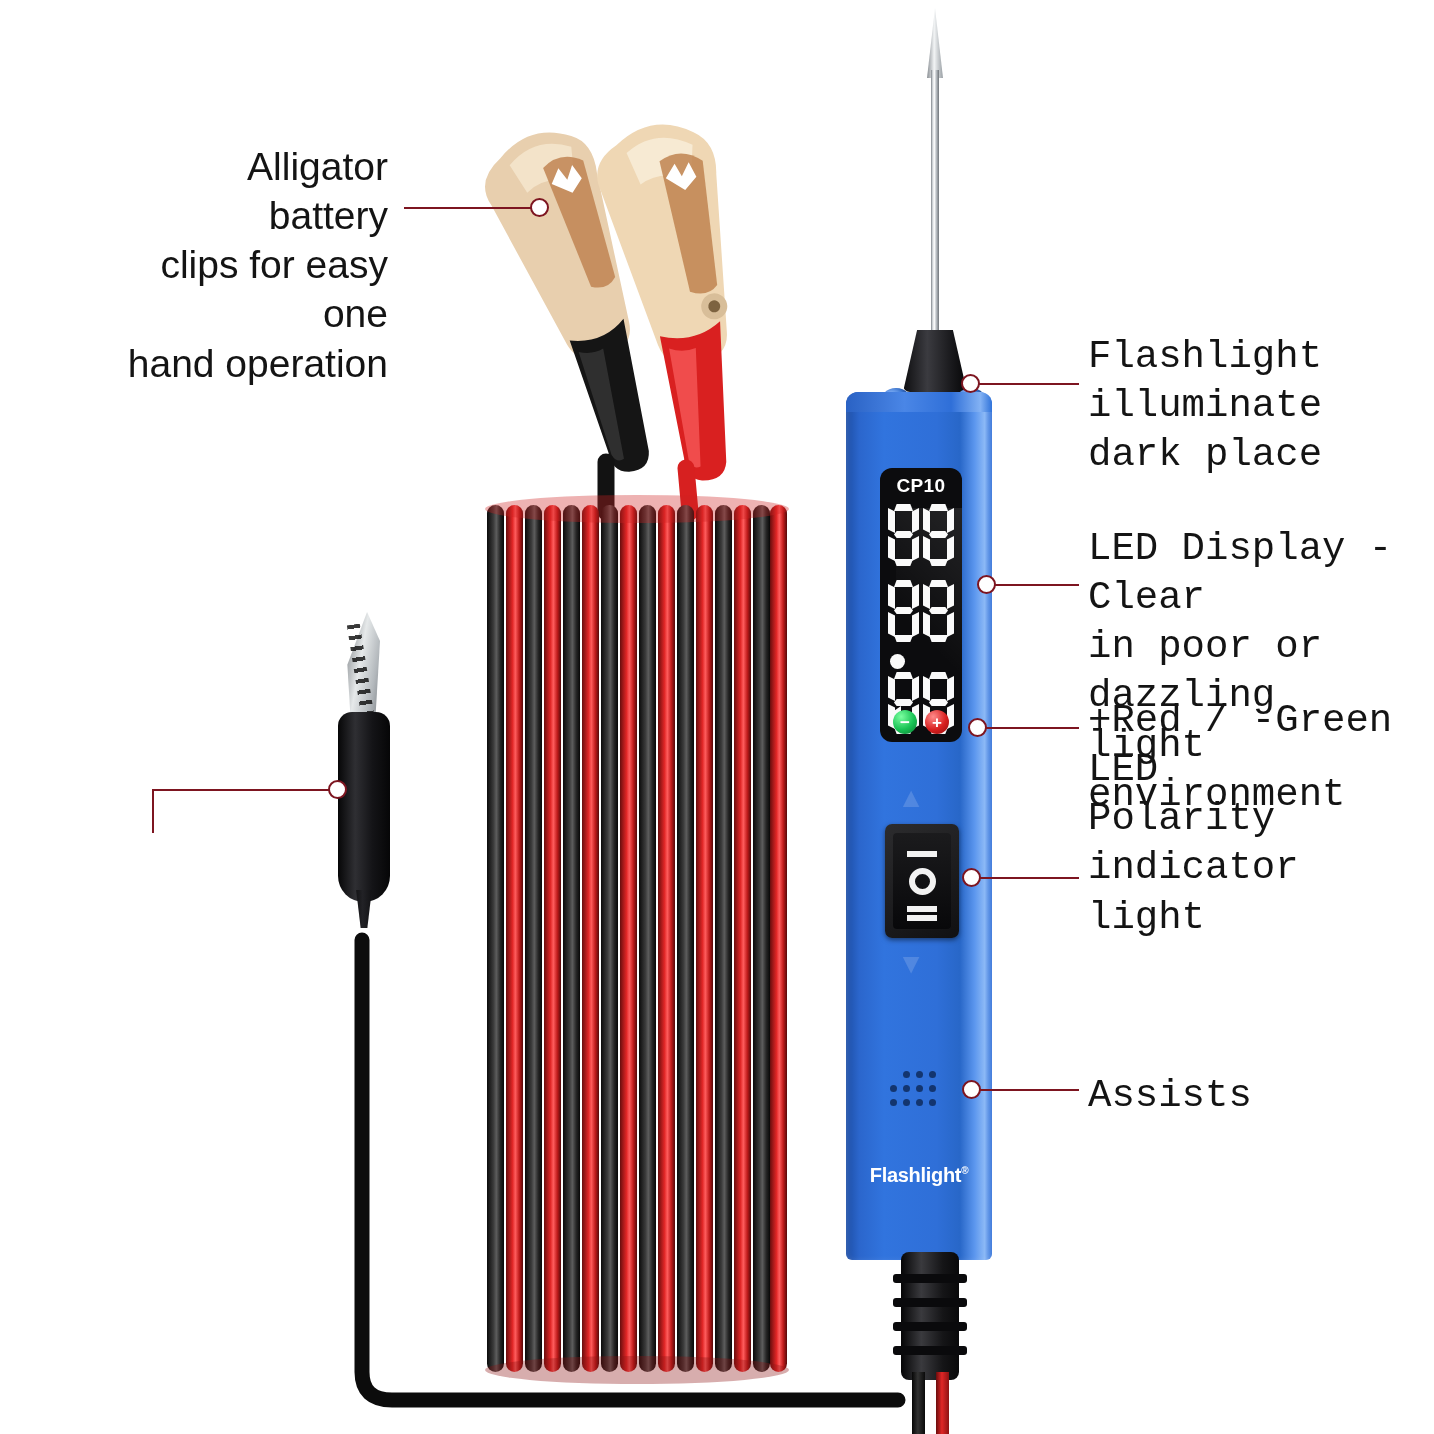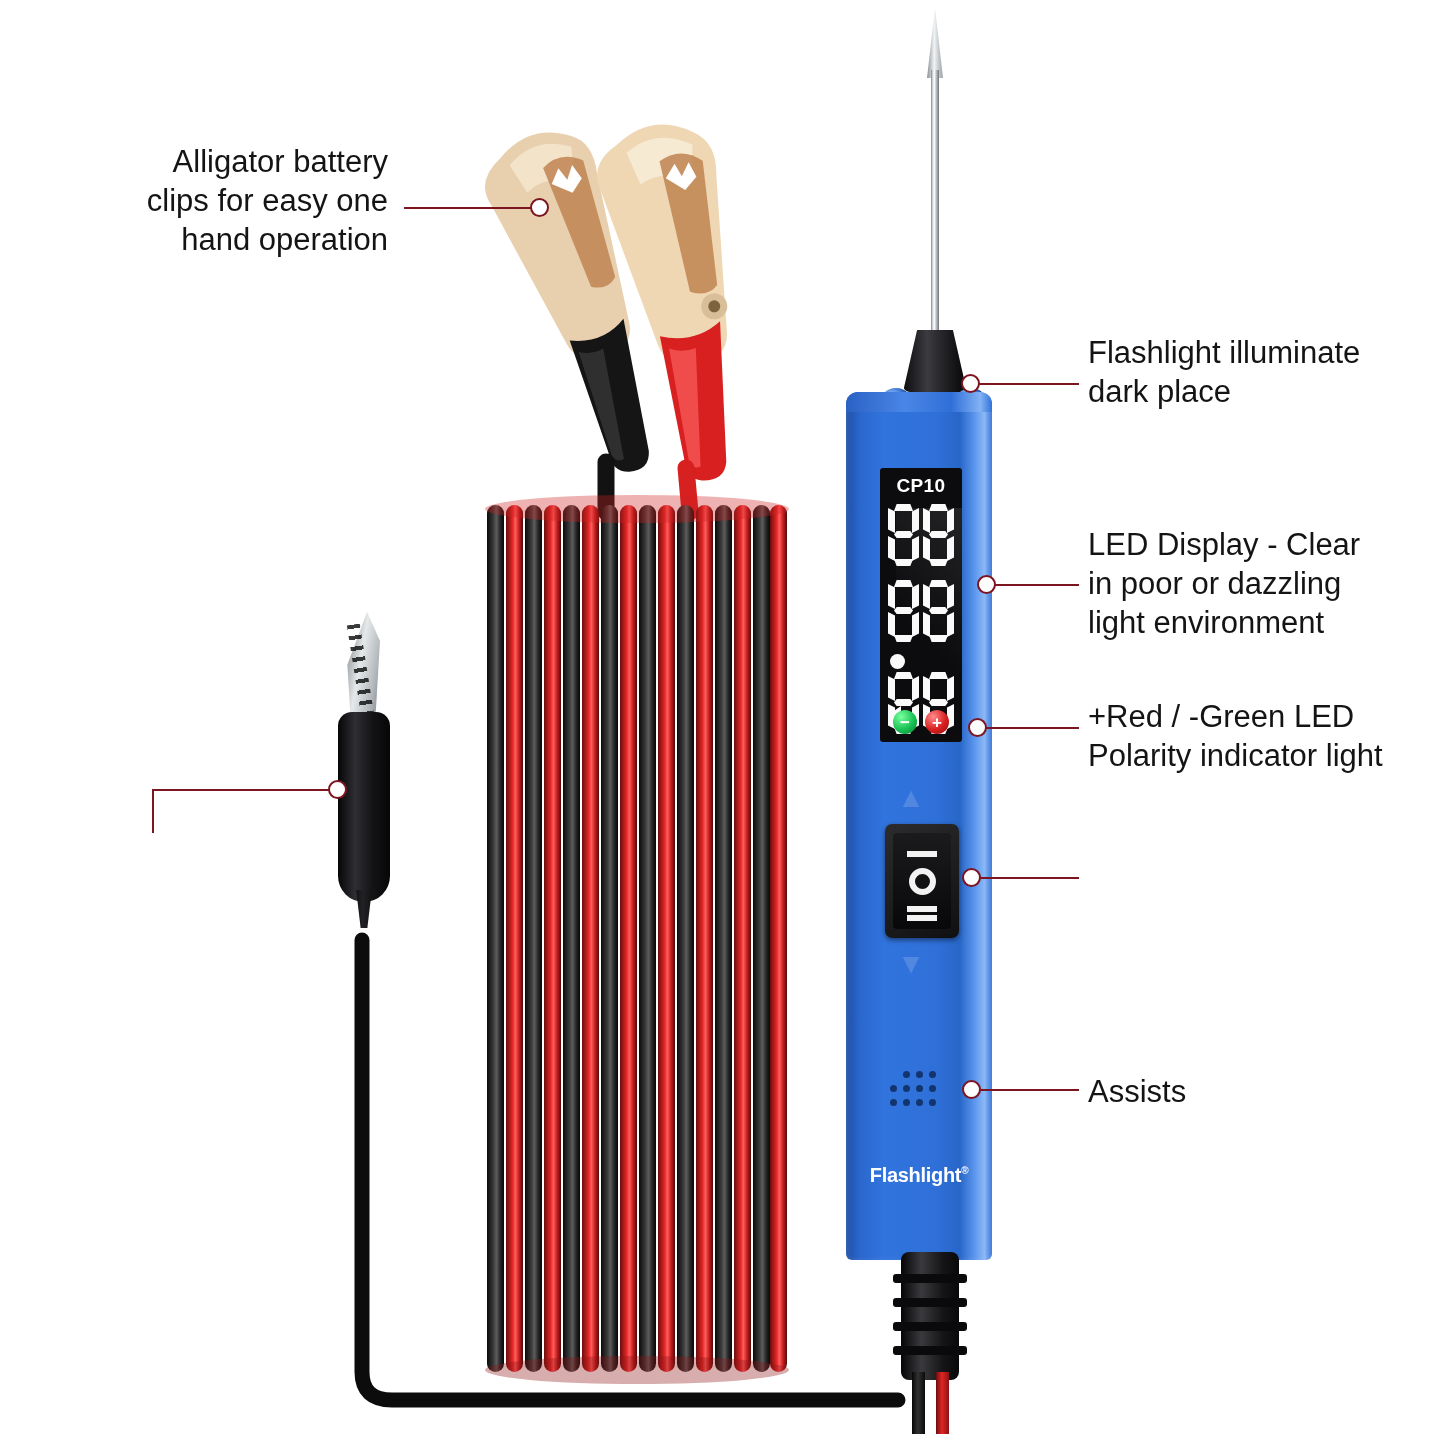--- a/index.html
+++ b/index.html
@@ -1,23 +1,23 @@
 <!DOCTYPE html>
 <html><head>
 <meta charset="utf-8">
 <style>
   html,body{margin:0;padding:0;background:#fff;}
   body{width:1434px;height:1434px;position:relative;overflow:hidden;
        font-family:"Liberation Sans",sans-serif;color:#111;}
   .stage{position:absolute;inset:0;}
 
   
-  .anno{position:absolute;font-size:31px;line-height:1.26;color:#141414;white-space:pre-line;}
+  .anno{position:absolute;font-size:39px;line-height:1.26;color:#141414;white-space:pre-line;}
   .anno.r{text-align:right;}
-  .anno.l{text-align:left;}
+  .anno.l{text-align:left;font-family:Liberation Mono, monospace;}
 
   
   .lead{position:absolute;background:#7d1520;}
   .lead.h{height:2px;}
   .lead.v{width:2px;}
   .dot{position:absolute;width:19px;height:19px;border-radius:50%;
        background:#fff;border:2.5px solid #7d1520;box-sizing:border-box;}
 
   
   .needle{position:absolute;left:927px;top:8px;width:16px;height:330px;}
@@ -40,21 +40,21 @@
   .body{position:absolute;left:846px;top:392px;width:146px;height:868px;
      background:linear-gradient(90deg,#1d4ea6 0%,#2b66cc 9%,#3174de 26%,#2f6fd8 62%,#2867c8 78%,#5b96ee 88%,#8cb9f6 95%,#2f6fd8 100%);
      border-radius:12px 12px 6px 6px;
      box-shadow:inset 0 2px 6px rgba(255,255,255,.22);}
   .body .capTop{position:absolute;left:0;top:0;width:100%;height:20px;
      background:linear-gradient(90deg,#2a62c4,#4a86e6 40%,#2f6fd8 72%,#83b2f4 92%,#3073da);
      border-radius:12px 12px 0 0;}
 
   
   .screen{position:absolute;left:34px;top:76px;width:82px;height:274px;
-     background:#0c0c0e;border-radius:3px;overflow:hidden;}
+     background:#0c0c0e;border-radius:12px;overflow:hidden;}
   .screen .gloss{position:absolute;right:-8px;top:40px;width:74px;height:250px;
      background:linear-gradient(225deg,rgba(255,255,255,.10) 0%,rgba(255,255,255,0) 55%);
      transform:rotate(0deg);}
   .model{position:absolute;top:7px;left:0;width:100%;text-align:center;
      color:#fff;font-size:19px;font-weight:bold;letter-spacing:.4px;}
 
   .digrow{position:absolute;left:6px;width:70px;height:62px;display:flex;
      justify-content:center;gap:4px;}
   .dig{position:relative;width:31px;height:62px;}
   .sg{position:absolute;background:#fafafa;}

